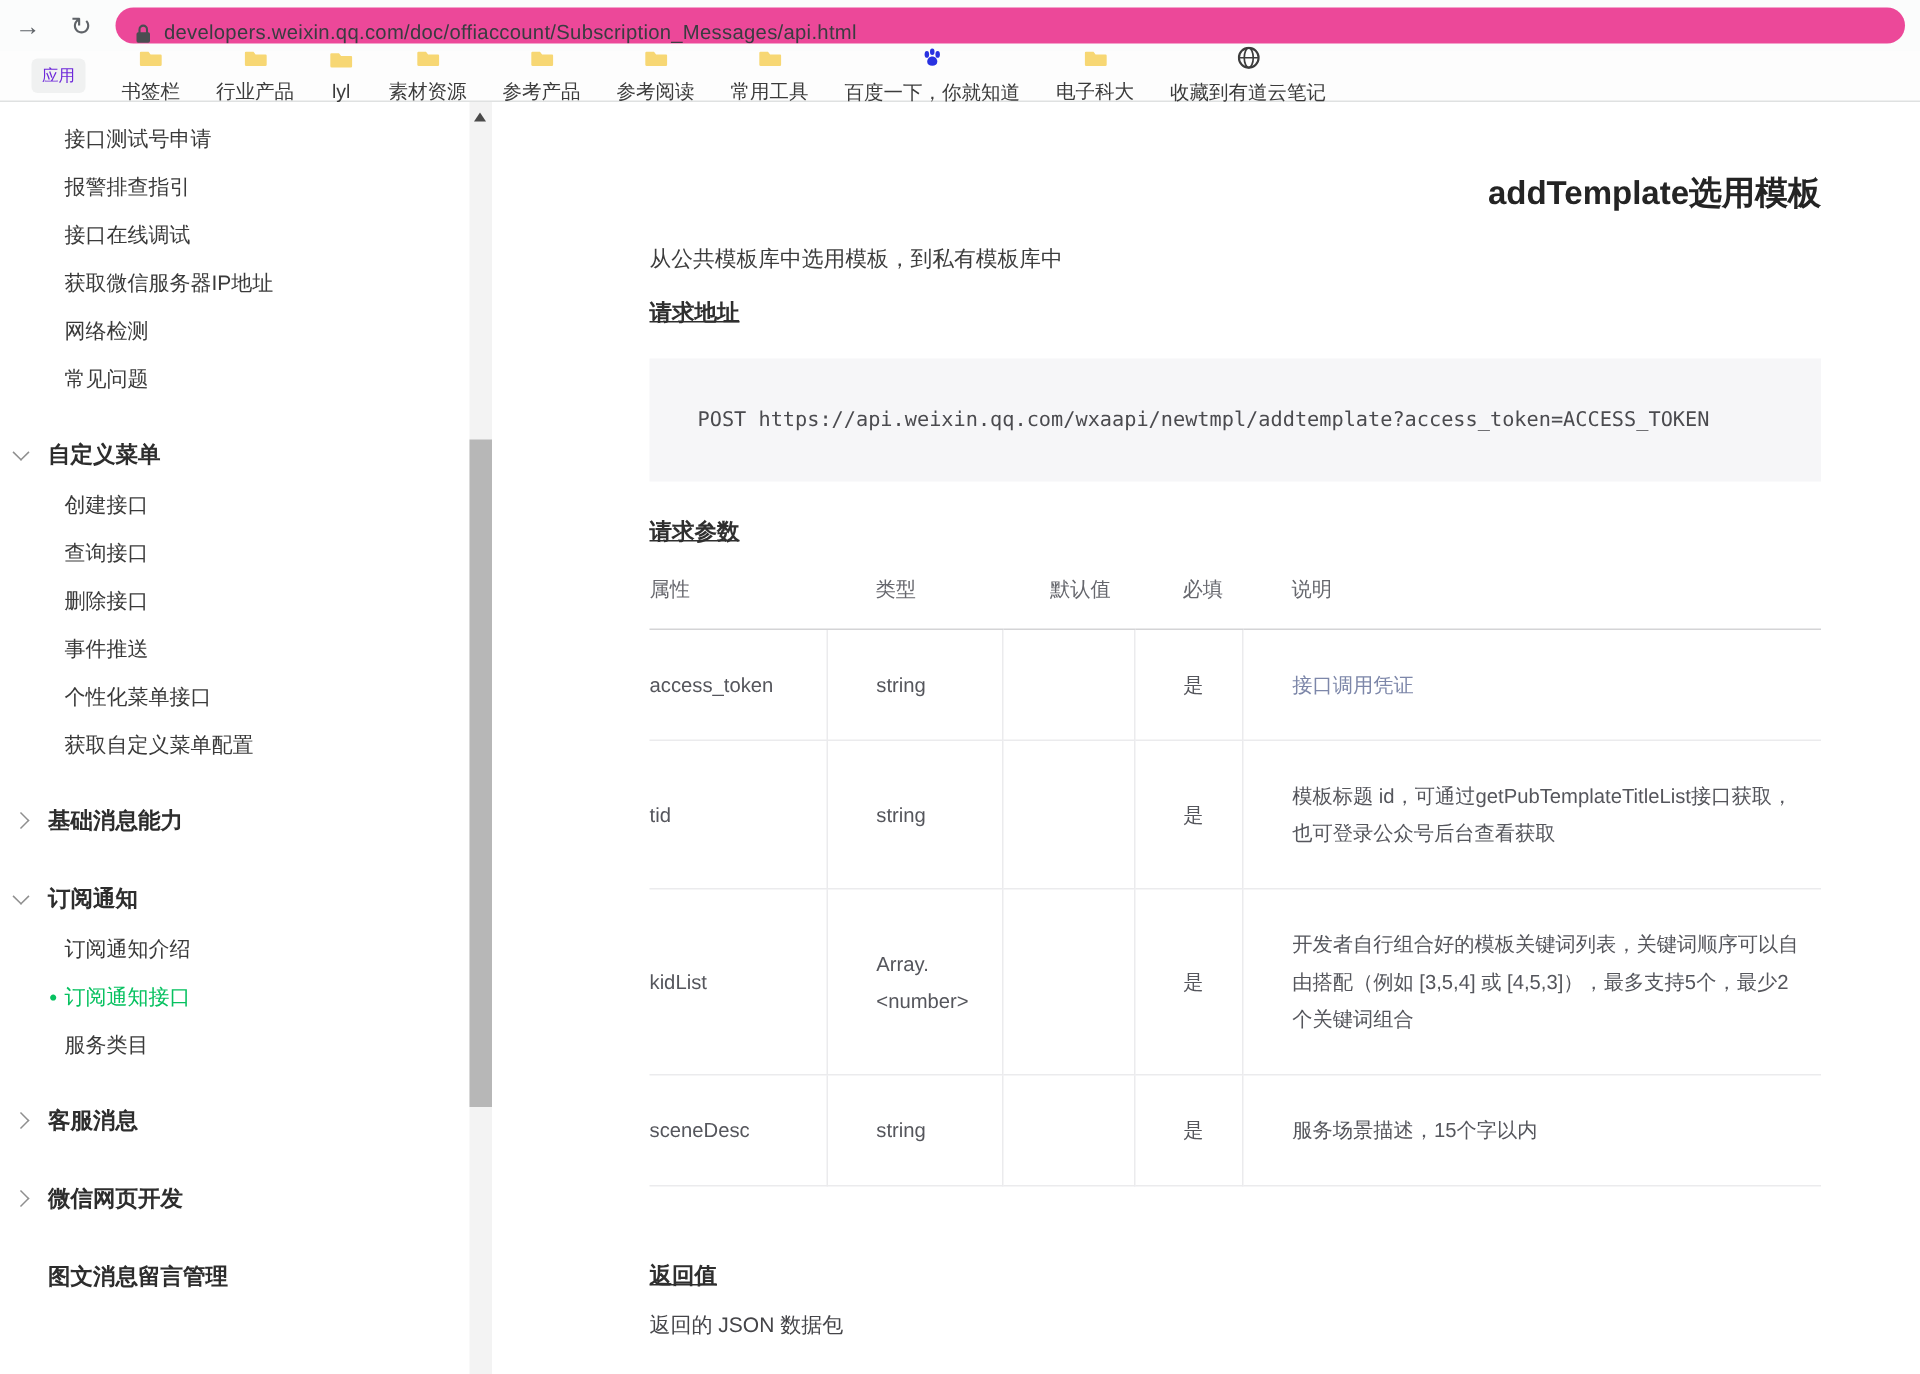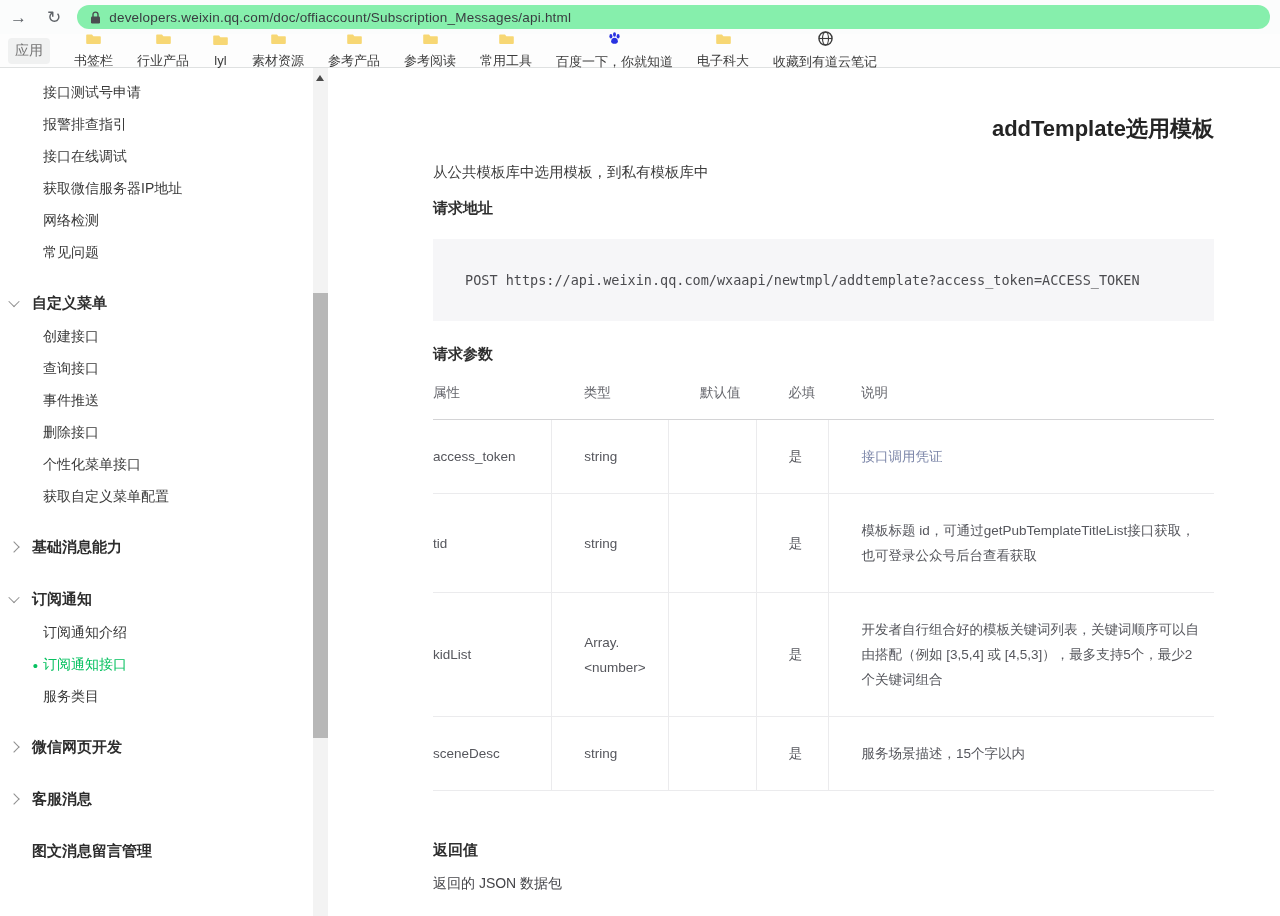--- a/index.html
+++ b/index.html
@@ -3,31 +3,31 @@
 <meta charset="utf-8">
 <style>
   * { box-sizing: border-box; }
   html,body { margin:0; padding:0; width:1280px; height:916px; overflow:hidden;
     font-family:"Liberation Sans","DejaVu Sans",sans-serif; background:#fff; }
 
   
   .topnav { position:fixed; top:0; left:0; right:0; height:34px; background:#fbfcfc;
     display:flex; align-items:center; z-index:10; }
   .nav-ico { color:#5f6368; font-size:17px; line-height:1; padding:0 10px; cursor:pointer; }
-  .addr-pill { flex:1; margin:0 10px 0 6px; height:24px; background:#86efac;
-    border-radius:13px; display:flex; align-items:center; padding:0 13px; gap:8px; }
+  .addr-pill { flex:1; margin:0 10px 0 6px; height:24px; background:#ec4899;
+    border-radius:13px; display:flex; align-items:flex-end; padding:0 13px; gap:8px; }
   .addr-url { font-size:13.5px; color:#393c40; letter-spacing:.2px; white-space:nowrap;
     overflow:hidden; }
   .lock-svg { flex:0 0 auto; display:block; }
 
   .bmbar { position:fixed; top:34px; left:0; right:0; height:34px; background:#fdfdfd;
     border-bottom:1px solid #dfe1e1; display:flex; align-items:center; gap:24px;
     padding:0 8px; z-index:10; }
-  .apps-btn { background:#f0f1f1; border-radius:4px; padding:4px 7px; font-size:14px;
-    color:#737373; flex:0 0 auto; }
+  .apps-btn { background:#f0f1f1; border-radius:4px; padding:4px 7px; font-size:11px;
+    color:#6d28d9; flex:0 0 auto;margin-left:13px; }
   .bm { display:flex; align-items:center; gap:7px; font-size:13px; color:#3b3b3b;
     white-space:nowrap; cursor:pointer;flex-direction:column; }
   .bm svg { display:block; }
 
   
   .sidebar { position:fixed; top:68px; bottom:0; left:0; width:330px; background:#fff;
     overflow:hidden; }
   .main { position:fixed; top:68px; bottom:0; left:330px; right:0; background:#fff;
     overflow:hidden; }
 
@@ -51,21 +51,21 @@
   .sb-up { position:absolute; top:7px; left:3px; width:0; height:0;
     border-left:4.5px solid transparent; border-right:4.5px solid transparent;
     border-bottom:6px solid #4a4a4a; }
   .sb-thumb { position:absolute; top:225px; right:2px; width:15px; height:445px;
     background:#b7b7b7; }
 
   
   .doc { padding:46px 66px 0 103px; }
   .doc h1 { font-size:22px; font-weight:600; color:#242424; margin:0 0 19px;text-align:right; }
   .intro { font-size:14.5px; color:#3d3d3d; margin:0 0 17px; }
-  .sec { font-size:15px; font-weight:bold; color:#2f2f2f; margin:0; }
+  .sec { font-size:15px; font-weight:bold; color:#2f2f2f; margin:0;text-decoration:underline; }
   .sec.params { margin-top:24px; }
   .sec.ret { margin-top:50px; }
   .codeblock { background:#f6f6f8; margin:21px 0 0; padding:33px 32px;
     font-family:"DejaVu Sans Mono","Liberation Mono",monospace; font-size:13.5px;
     color:#4b4b4f; white-space:nowrap; overflow:hidden; }
 
   table.params { width:100%; border-collapse:collapse; table-layout:fixed;
     margin-top:8px; font-size:13.5px; color:#55565c; }
   table.params th { text-align:left; font-weight:normal; color:#66676d;
     padding:12px 10px 17px 32px; border-bottom:1px solid #d4d4d6; }
@@ -190,24 +190,24 @@
       <span class="chev down"></span>
       <span class="lbl">自定义菜单</span>
       </li>
     <li class="nav-sub">
         <span class="lbl">创建接口</span>
       </li>
     <li class="nav-sub">
         <span class="lbl">查询接口</span>
       </li>
     <li class="nav-sub">
+        <span class="lbl">删除接口</span>
+      </li>
+    <li class="nav-sub">
         <span class="lbl">事件推送</span>
-      </li>
-    <li class="nav-sub">
-        <span class="lbl">删除接口</span>
       </li>
     <li class="nav-sub">
         <span class="lbl">个性化菜单接口</span>
       </li>
     <li class="nav-sub">
         <span class="lbl">获取自定义菜单配置</span>
       </li>
 
     <li class="nav-top">
       <span class="chev right"></span>
@@ -224,25 +224,25 @@
     <li class="nav-sub active">
       <span class="bullet">•</span>
       <span class="lbl">订阅通知接口</span>
       </li>
     <li class="nav-sub">
         <span class="lbl">服务类目</span>
       </li>
 
     <li class="nav-top">
       <span class="chev right"></span>
+      <span class="lbl">客服消息</span>
+      </li>
+    <li class="nav-top">
+      <span class="chev right"></span>
       <span class="lbl">微信网页开发</span>
-      </li>
-    <li class="nav-top">
-      <span class="chev right"></span>
-      <span class="lbl">客服消息</span>
       </li>
     <li class="nav-top nochev">
       <span class="lbl">图文消息留言管理</span>
       </li>
   </ul>
 
   <div class="sb-track">
     <div class="sb-up"></div>
   </div>
   <div class="sb-thumb"></div>

